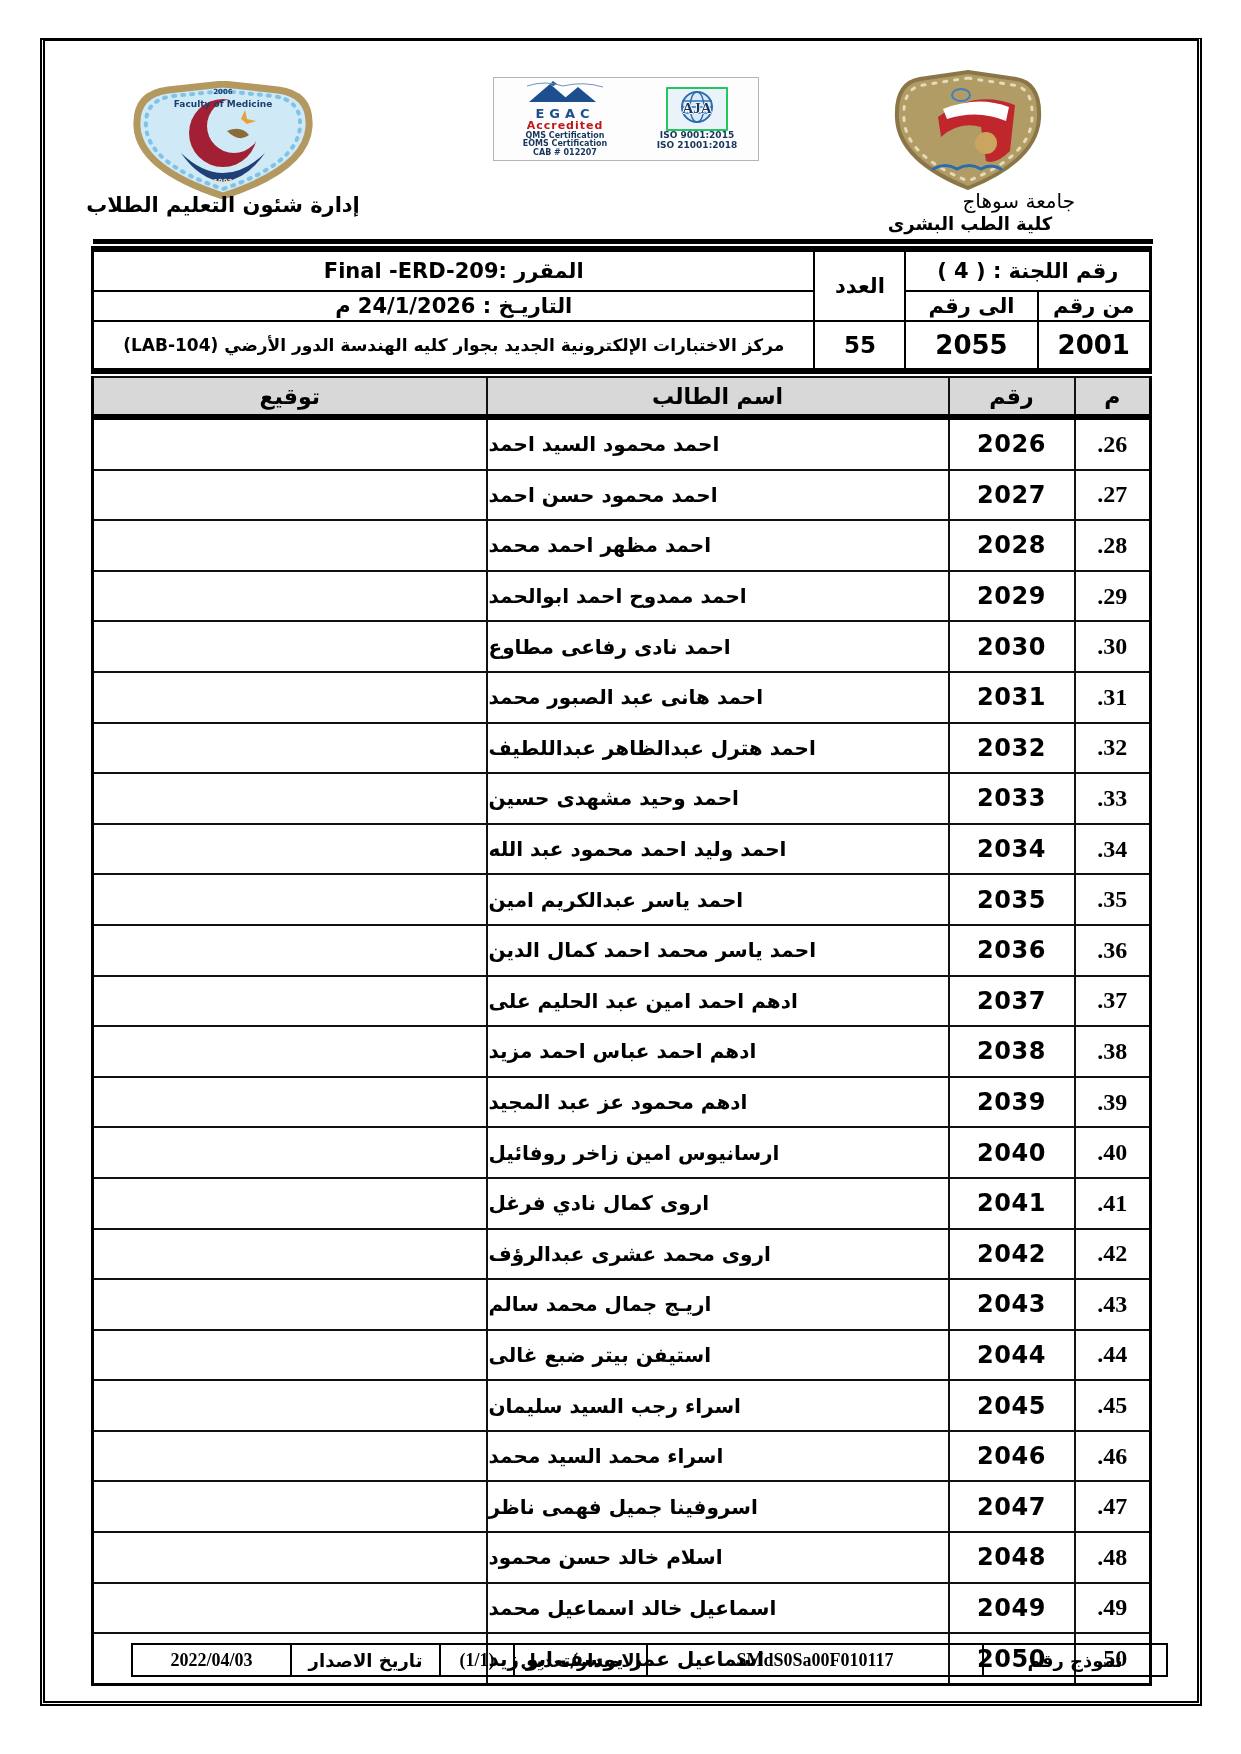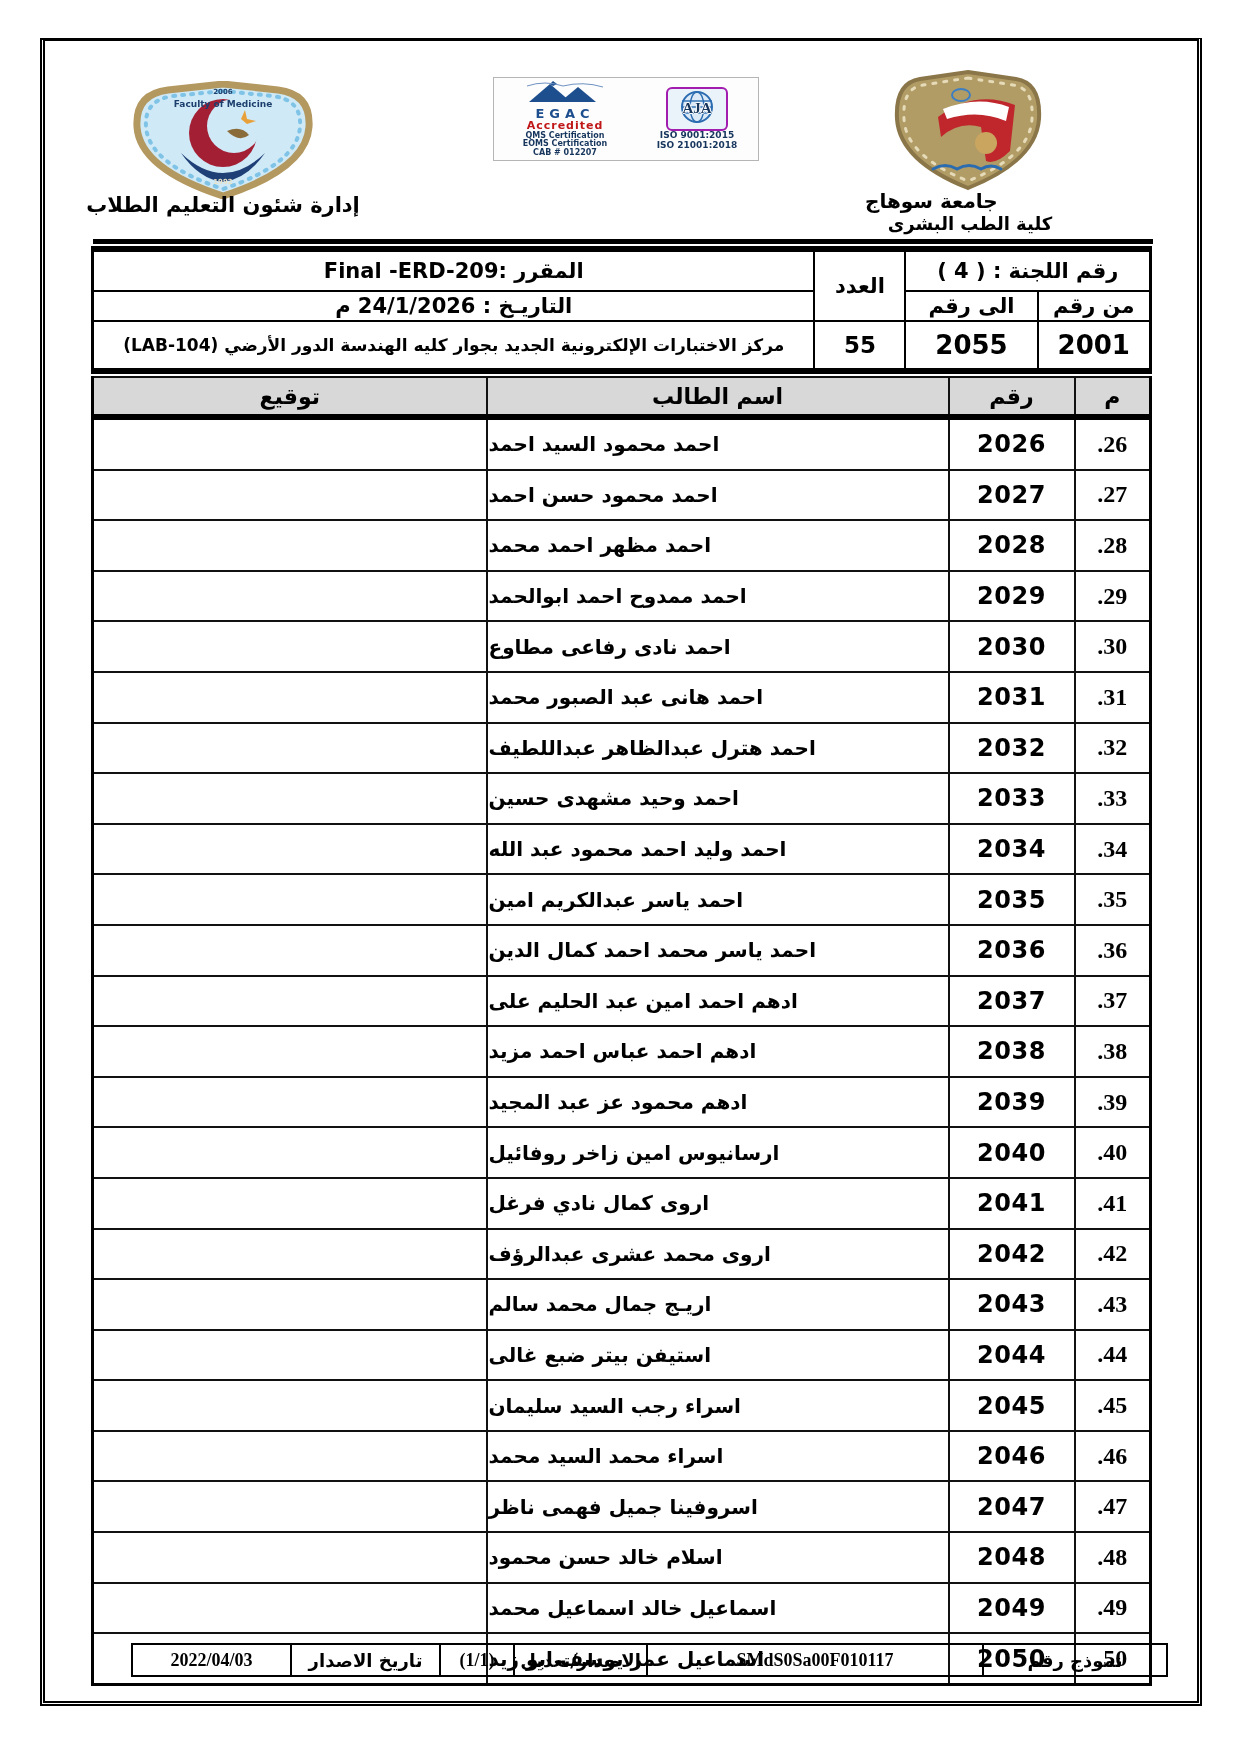--- a/index.html
+++ b/index.html
@@ -13,33 +13,33 @@
   .admin-label{position:absolute;left:18px;top:152px;width:320px;text-align:center;
                font-size:21px;font-weight:bold;}
   .cert-box{position:absolute;left:448px;top:20px;width:264px;height:82px;
             border:1px solid #b5b5b5;display:flex;align-items:center;justify-content:space-around;
             background:#fdfdfd;margin-top:16px;}
   .egac{width:130px;text-align:center;line-height:1.05;}
   .egac-name{color:#1d4f8f;font-weight:bold;font-size:13px;letter-spacing:5px;}
   .egac-acc{color:#c01818;font-weight:bold;font-size:11px;letter-spacing:1px;}
   .egac-line{color:#17365d;font-weight:bold;font-size:8px;}
   .aja{width:110px;text-align:center;line-height:1.1;}
-  .aja-globe{position:relative;width:58px;height:40px;margin:0 auto;border:2px solid #a21caf;
-             border-radius:6px;background:#eaf2fa;text-decoration:underline;}
+  .aja-globe{position:relative;width:58px;height:40px;margin:0 auto;border:2px solid #22c55e;
+             border-radius:1px;background:#eaf2fa;text-decoration:underline;}
   .aja-name{position:absolute;left:0;right:0;top:11px;font-family:"Liberation Serif",serif;
             font-weight:bold;font-size:15px;color:#17365d;
             text-shadow:1px 0 #fff,-1px 0 #fff,0 1px #fff,0 -1px #fff;}
   .aja-line{color:#17365d;font-weight:bold;font-size:9px;}
   .doc-title{position:absolute;left:0;width:100%;top:88px;text-align:center;
              font-size:31px;font-weight:bold;}
   .doc-subtitle{position:absolute;left:0;width:100%;top:130px;text-align:center;
                 font-size:29px;font-weight:bold;direction:rtl;}
   .univ-logo{position:absolute;left:838px;top:28px;width:170px;height:122px;}
-  .univ-name{position:absolute;left:820px;top:148px;width:210px;text-align:left;
-             font-size:20px;font-weight:bold;}
+  .univ-name{position:absolute;left:820px;top:148px;width:210px;text-align:right;
+             font-size:20px;font-weight:normal;}
   .fac-name{position:absolute;left:820px;top:172px;width:210px;text-align:center;
             font-size:18px;font-weight:bold;}
 
   .rule{position:absolute;left:48px;top:198px;width:1060px;height:5px;background:#000;}
 
   
   table{border-collapse:collapse;table-layout:fixed;}
   .info-table{position:absolute;left:46px;top:205px;width:1061px;direction:rtl;
               border:3px solid #000;border-top:6px solid #000;border-bottom:6px solid #000;}
   .info-table td{border:2px solid #000;text-align:center;vertical-align:middle;

